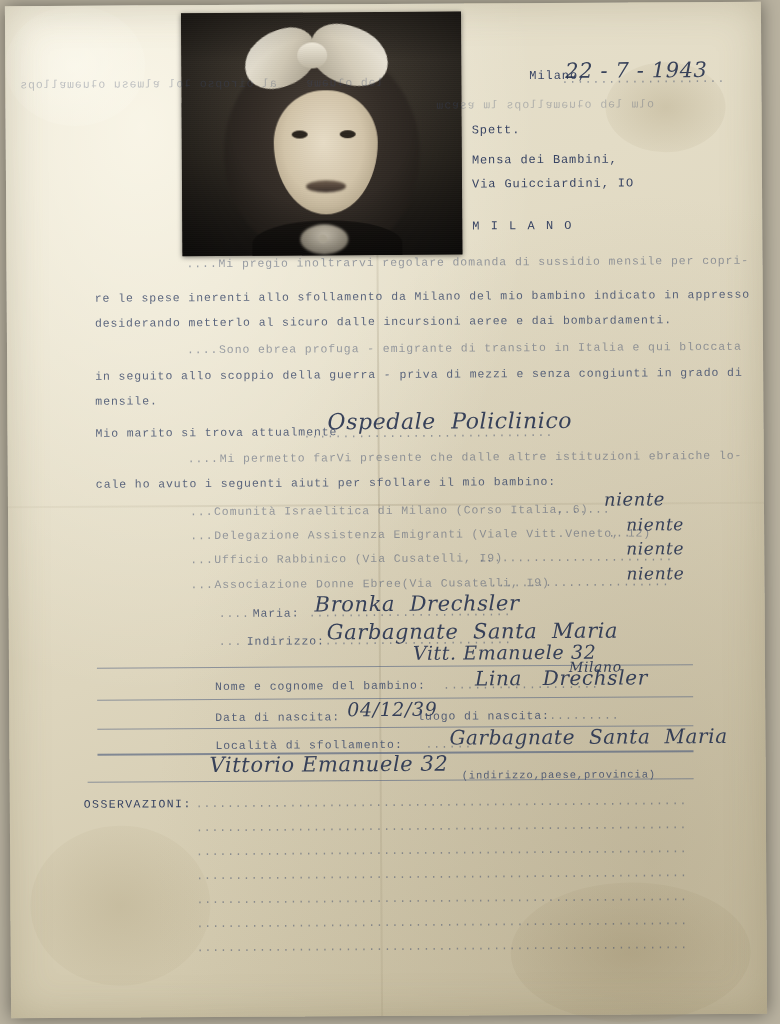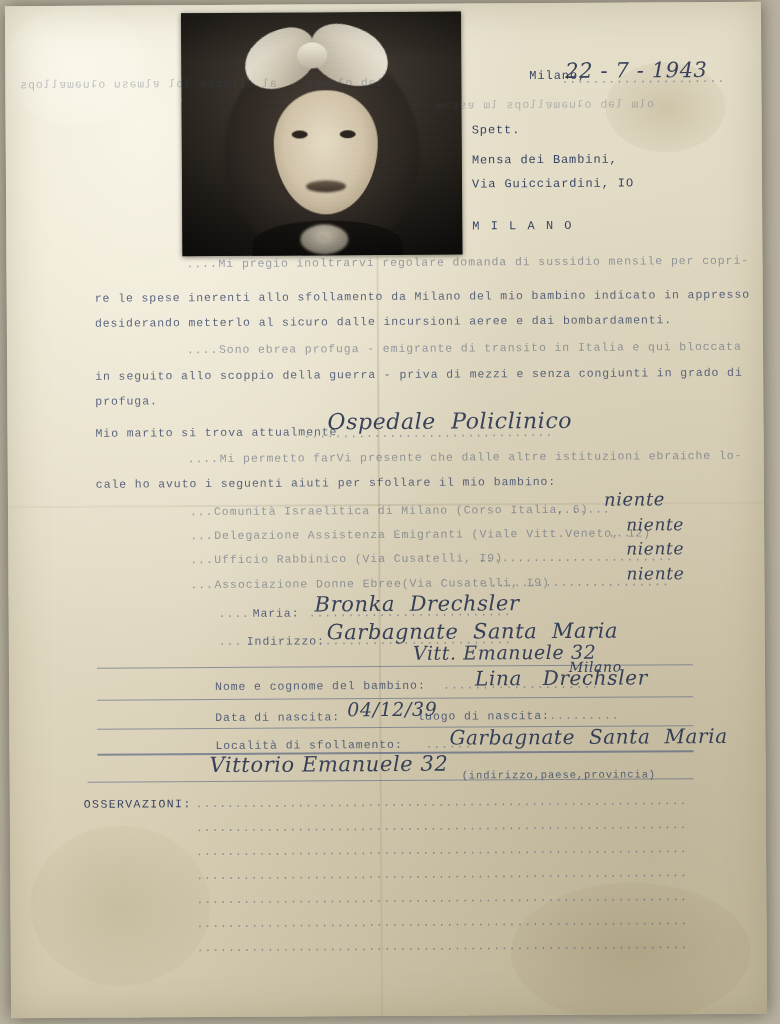--- a/index.html
+++ b/index.html
@@ -248,21 +248,21 @@
       <div class="tp dark" style="left:466px;top:216px;font-size:12px;letter-spacing:2px;">M I L A N O</div>
 
       <div class="tp faint dots" style="left:180px;top:252px;">....</div>
       <div class="tp faint" style="left:212px;top:252px;">Mi pregio inoltrarvi regolare domanda di sussidio mensile per copri-</div>
       <div class="tp" style="left:88px;top:286px;">re le spese inerenti allo sfollamento da Milano del mio bambino indicato in appresso</div>
       <div class="tp" style="left:88px;top:311px;">desiderando metterlo al sicuro dalle incursioni aeree e dai bombardamenti.</div>
 
       <div class="tp faint dots" style="left:180px;top:338px;">....</div>
       <div class="tp faint" style="left:212px;top:338px;">Sono ebrea profuga - emigrante di transito in Italia e qui bloccata</div>
       <div class="tp" style="left:88px;top:364px;">in seguito allo scoppio della guerra - priva di mezzi e senza congiunti in grado di</div>
-      <div class="tp" style="left:88px;top:389px;">profuga.</div>
+      <div class="tp" style="left:88px;top:389px;">mensile.</div>
 
       <div class="tp" style="left:88px;top:421px;">Mio marito si trova attualmente</div>
       <div class="tp faint dots" style="left:296px;top:423px;">................................</div>
       <div class="hw" style="left:320px;top:405px;font-size:22px;">Ospedale  Policlinico</div>
 
       <div class="tp faint dots" style="left:180px;top:447px;">....</div>
       <div class="tp faint" style="left:212px;top:447px;">Mi permetto farVi presente che dalle altre istituzioni ebraiche lo-</div>
       <div class="tp" style="left:88px;top:472px;">cale ho avuto i seguenti aiuti per sfollare il mio bambino:</div>
 
       <div class="tp faint dots" style="left:182px;top:500px;">...</div>

